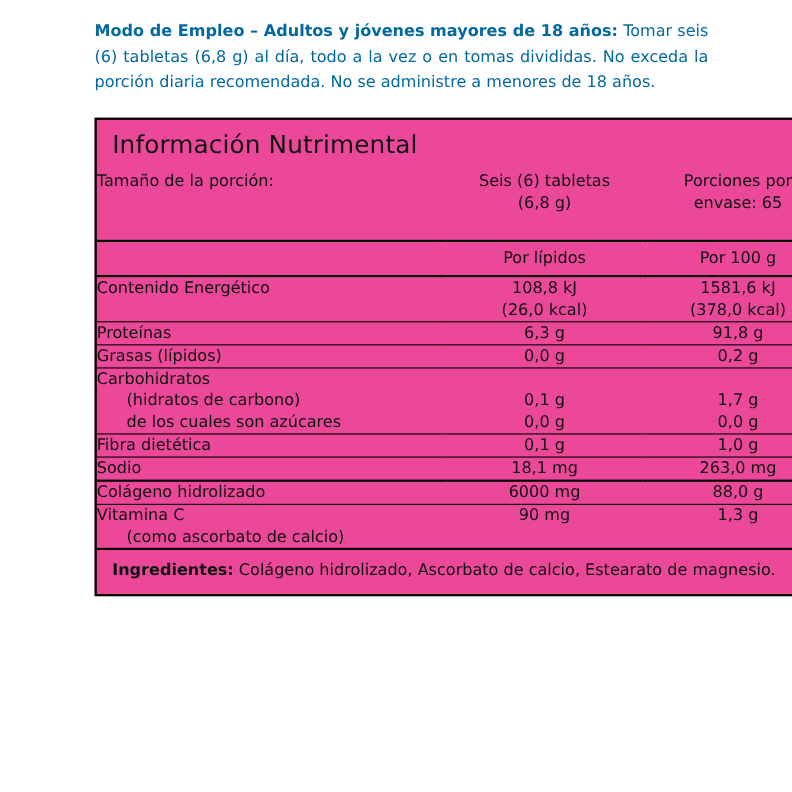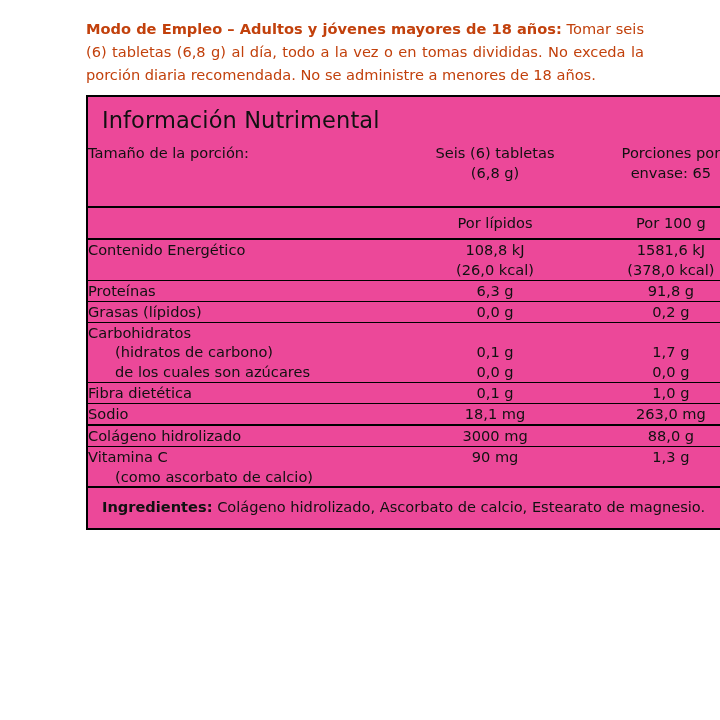--- a/index.html
+++ b/index.html
@@ -18,22 +18,22 @@
     width: 720px;
     height: 720px;
     box-sizing: border-box;
     padding: 18px 60px 0 86px;
   }
   
   .usage {
     font-size: 14.6px;
     line-height: 1.57;
     text-align: justify;
-    color: #c2410c;
-    margin: 0 0 8px 0;
+    color: #0369a1;
+    margin: 0 0 20px 0;
     padding-right: 16px;
   }
   .usage .lead {
     font-weight: bold;
   }
   
   .panel {
     border: 2.5px solid #000;
     box-sizing: border-box;
     width: 674px;
@@ -210,21 +210,21 @@
             <span>Sodio</span>
           </td>
           <td class="cell-val">18,1 mg</td>
           <td class="cell-val">263,0 mg</td>
         </tr>
 
         <tr class="row-thick">
           <td class="cell-name">
             <span>Colágeno hidrolizado</span>
           </td>
-          <td class="cell-val">3000 mg</td>
+          <td class="cell-val">6000 mg</td>
           <td class="cell-val">88,0 g</td>
         </tr>
 
         <tr class="row-line">
           <td class="cell-name">
             <span class="subline">Vitamina C</span>
             <span class="indent">(como ascorbato de calcio)</span>
           </td>
           <td class="cell-val">90 mg</td>
           <td class="cell-val">1,3 g</td>

